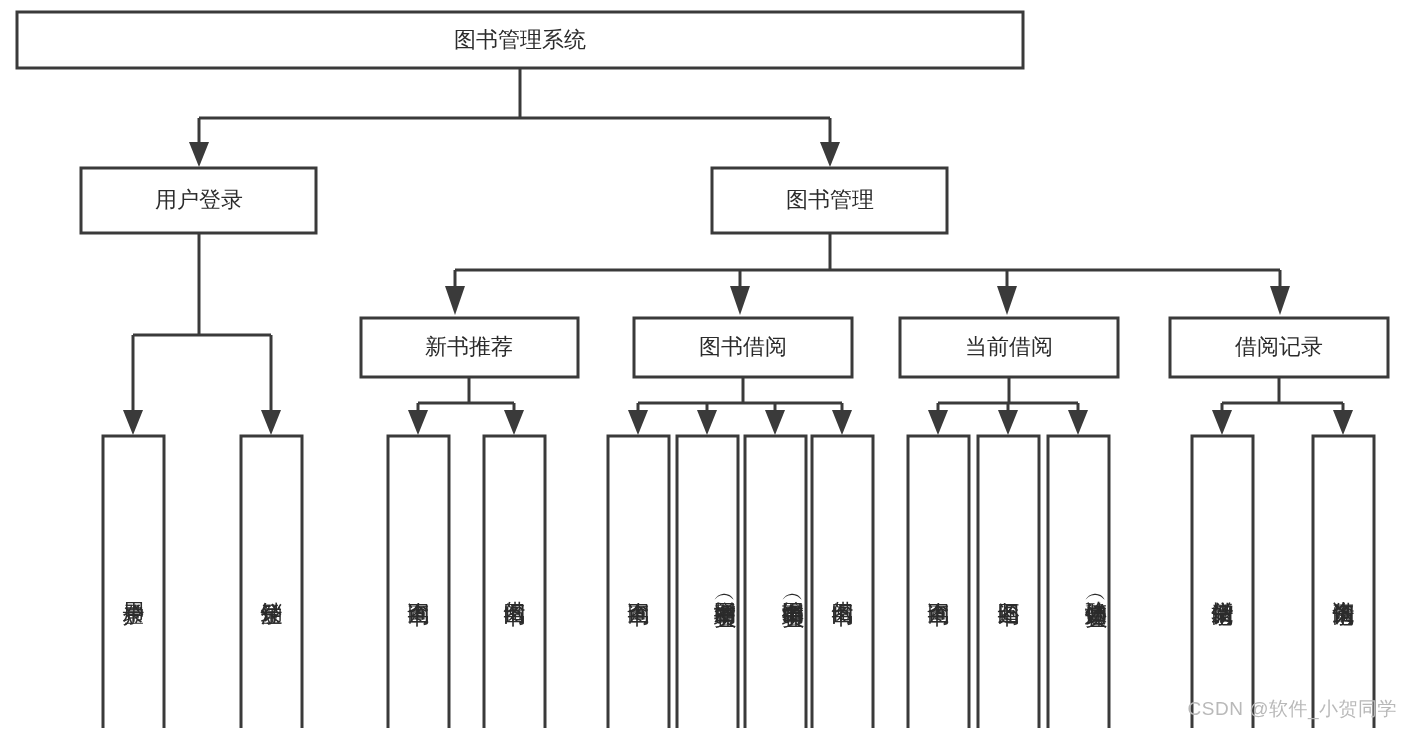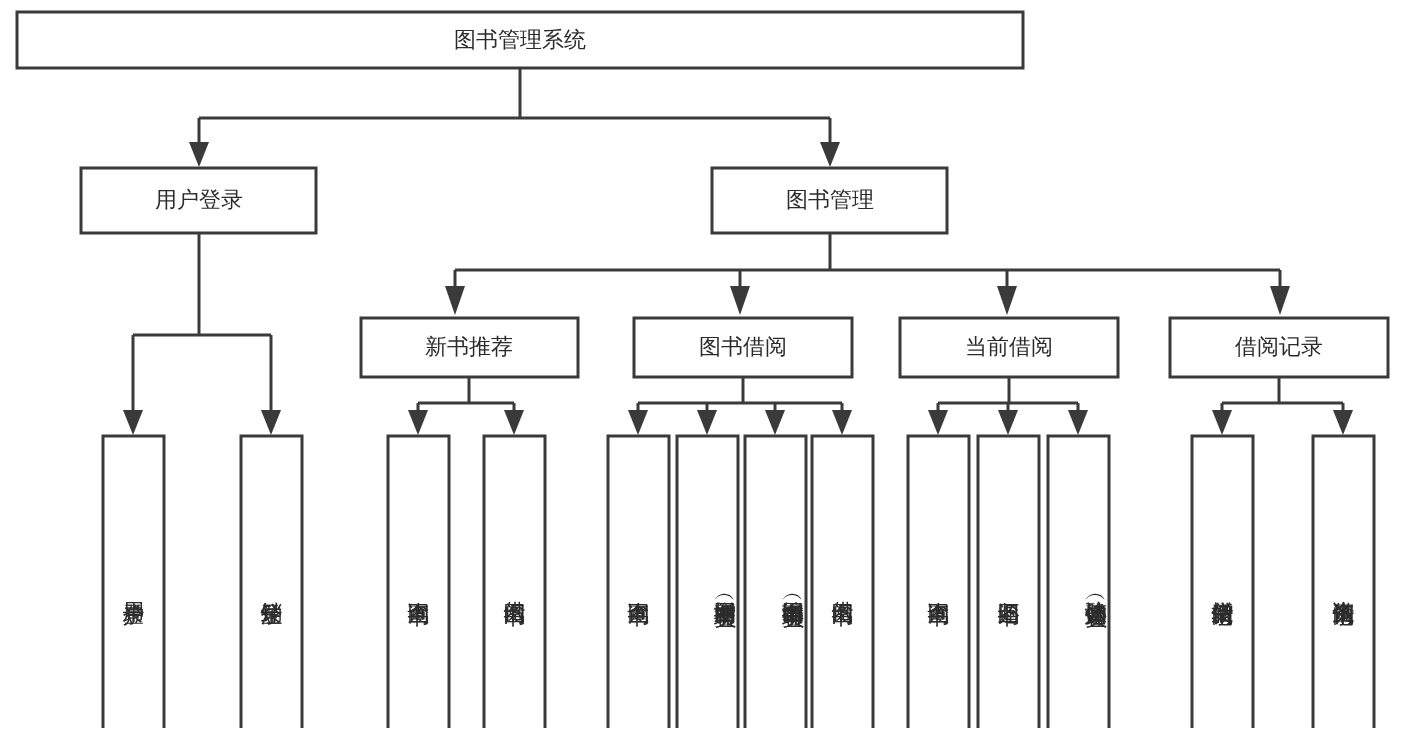--- a/index.html
+++ b/index.html
@@ -225,14 +225,15 @@
   <div class="leaf-label" style="left:745px; top:442px; width:61px; height:290px;">编辑图书（管理员）</div>
   <div class="leaf-label centered" style="left:812px; top:436px; width:61px; height:299px;">借阅图书</div>
 
   <div class="leaf-label centered" style="left:908px; top:436px; width:61px; height:299px;">查询图书</div>
   <div class="leaf-label centered" style="left:978px; top:436px; width:61px; height:299px;">归还图书</div>
   <div class="leaf-label" style="left:1048px; top:442px; width:61px; height:290px;">确认归还（管理员）</div>
 
   <div class="leaf-label centered" style="left:1192px; top:436px; width:61px; height:299px;">新增借阅记录</div>
   <div class="leaf-label centered" style="left:1313px; top:436px; width:61px; height:299px;">查询借阅记录</div>
 
+  <div class="watermark">CSDN @软件_小贺同学</div>
 
 </div>
 
 </body></html>

